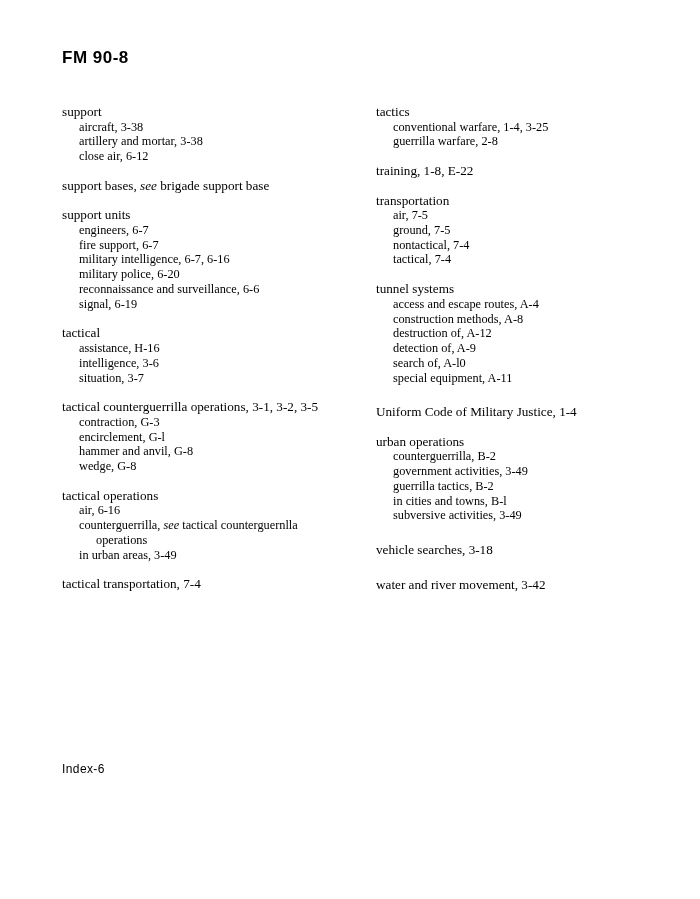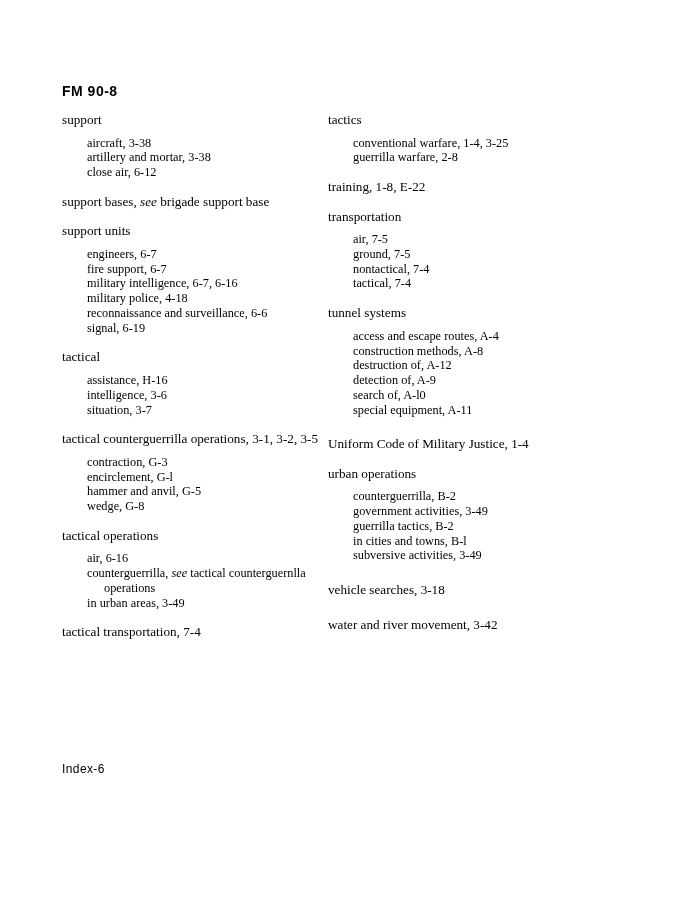--- a/index.html
+++ b/index.html
@@ -21,56 +21,56 @@
     top: 0;
     width: 700px;
     height: 899px;
   }
   .header {
     position: absolute;
     left: 62px;
     top: 48px;
     font-family: "Liberation Sans", sans-serif;
     font-weight: bold;
-    font-size: 14px;
+    font-size: 17px;
     letter-spacing: 0.5px;
-    margin-top: 35px;
   }
   .footer {
     position: absolute;
     left: 62px;
     top: 762px;
     font-family: "Liberation Sans", sans-serif;
     font-weight: normal;
     font-size: 12px;
     letter-spacing: 0.4px;
   }
   .columns {
     position: absolute;
     left: 62px;
-    top: 112px;
+    top: 104px;
     width: 580px;
     display: flex;
+    gap: 48px;
   }
   .col {
     width: 266px;
   }
   .entry {
     margin-bottom: 8.5px;
   }
   .entry:last-child {
     margin-bottom: 17px;
   }
   .term {
     font-size: 13.2px;
     line-height: 1.18;
     white-space: pre-wrap;
   }
   .subs {
-    margin: 8px;
+    margin: 0;
     padding: 0;
     list-style: none;
   }
   .sub {
     font-size: 12.3px;
     line-height: 1.2;
     padding-left: 17px;
     white-space: pre-wrap;
   }
   .sub.cont {
@@ -109,41 +109,41 @@
       <div class="entry gap-top">
         <div class="term">support bases, <em>see</em> brigade support base</div>
       </div>
 
       <div class="entry gap-top">
         <div class="term">support units</div>
         <ul class="subs">
           <li class="sub">engineers, 6-7</li>
           <li class="sub">fire support, 6-7</li>
           <li class="sub">military intelligence, 6-7, 6-16</li>
-          <li class="sub">military police, 4-18</li>
+          <li class="sub">military police, 6-20</li>
           <li class="sub">reconnaissance and surveillance, 6-6</li>
           <li class="sub">signal, 6-19</li>
         </ul>
       </div>
 
       <div class="entry gap-top">
         <div class="term">tactical</div>
         <ul class="subs">
           <li class="sub">assistance, H-16</li>
           <li class="sub">intelligence, 3-6</li>
           <li class="sub">situation, 3-7</li>
         </ul>
       </div>
 
       <div class="entry gap-top">
         <div class="term">tactical counterguerrilla operations, 3-1, 3-2, 3-5</div>
         <ul class="subs">
           <li class="sub">contraction, G-3</li>
           <li class="sub">encirclement, G-l</li>
-          <li class="sub">hammer and anvil, G-5</li>
+          <li class="sub">hammer and anvil, G-8</li>
           <li class="sub">wedge, G-8</li>
         </ul>
       </div>
 
       <div class="entry gap-top">
         <div class="term">tactical operations</div>
         <ul class="subs">
           <li class="sub">air, 6-16</li>
           <li class="sub">counterguerrilla, <em>see</em> tactical counterguernlla</li>
           <li class="sub cont">operations</li>

